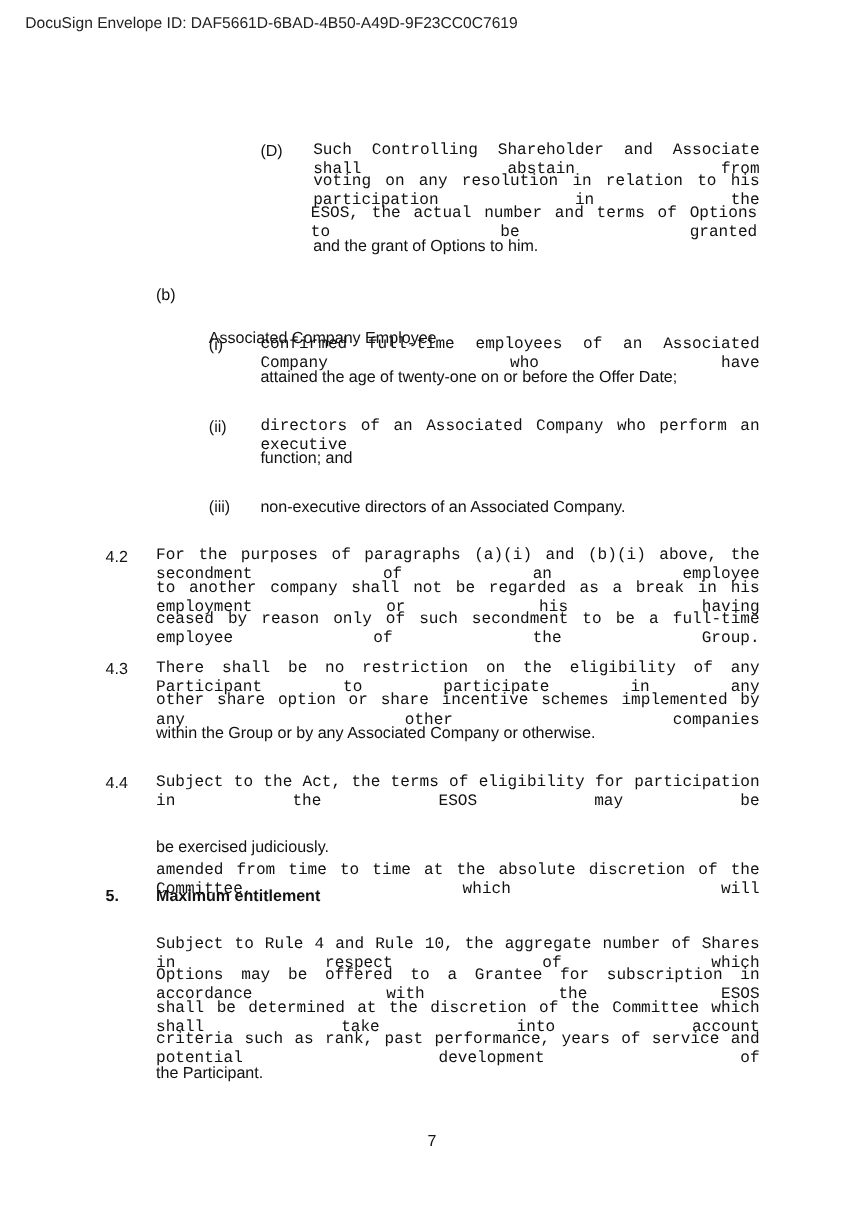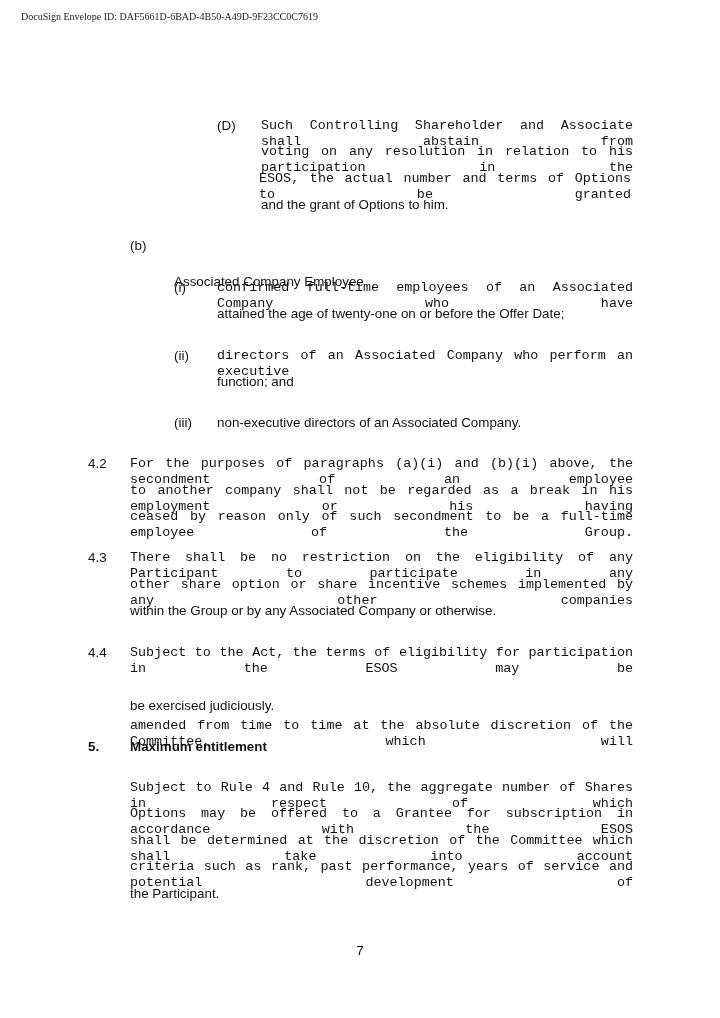--- a/index.html
+++ b/index.html
@@ -2,21 +2,21 @@
 <html><head>
 <meta charset="utf-8">
 <style>
   html, body { margin: 0; padding: 0; background: #ffffff; }
   body {
     width: 720px; height: 1018px; position: relative; overflow: hidden;
     font-family: "Liberation Sans", sans-serif; color: #111111;
   }
   .envelope {
     position: absolute; left: 21px; top: 11px;
-    font-family: Liberation Serif, serif; font-size: 10px; color: #222;
+    font-family: Liberation Sans, sans-serif; font-size: 13px; color: #222;
   }
   .ln {
     position: absolute; font-size: 13.4px; line-height: 16px; white-space: nowrap;
   }
   .just { text-align: justify; text-align-last: justify; white-space: normal; font-family: Liberation Mono, monospace; }
   .bold { font-weight: bold; }
   .pagenum { position: absolute; left: 0; width: 720px; top: 943px; text-align: center; font-size: 13.4px; }
 </style>
 </head>
 <body>

